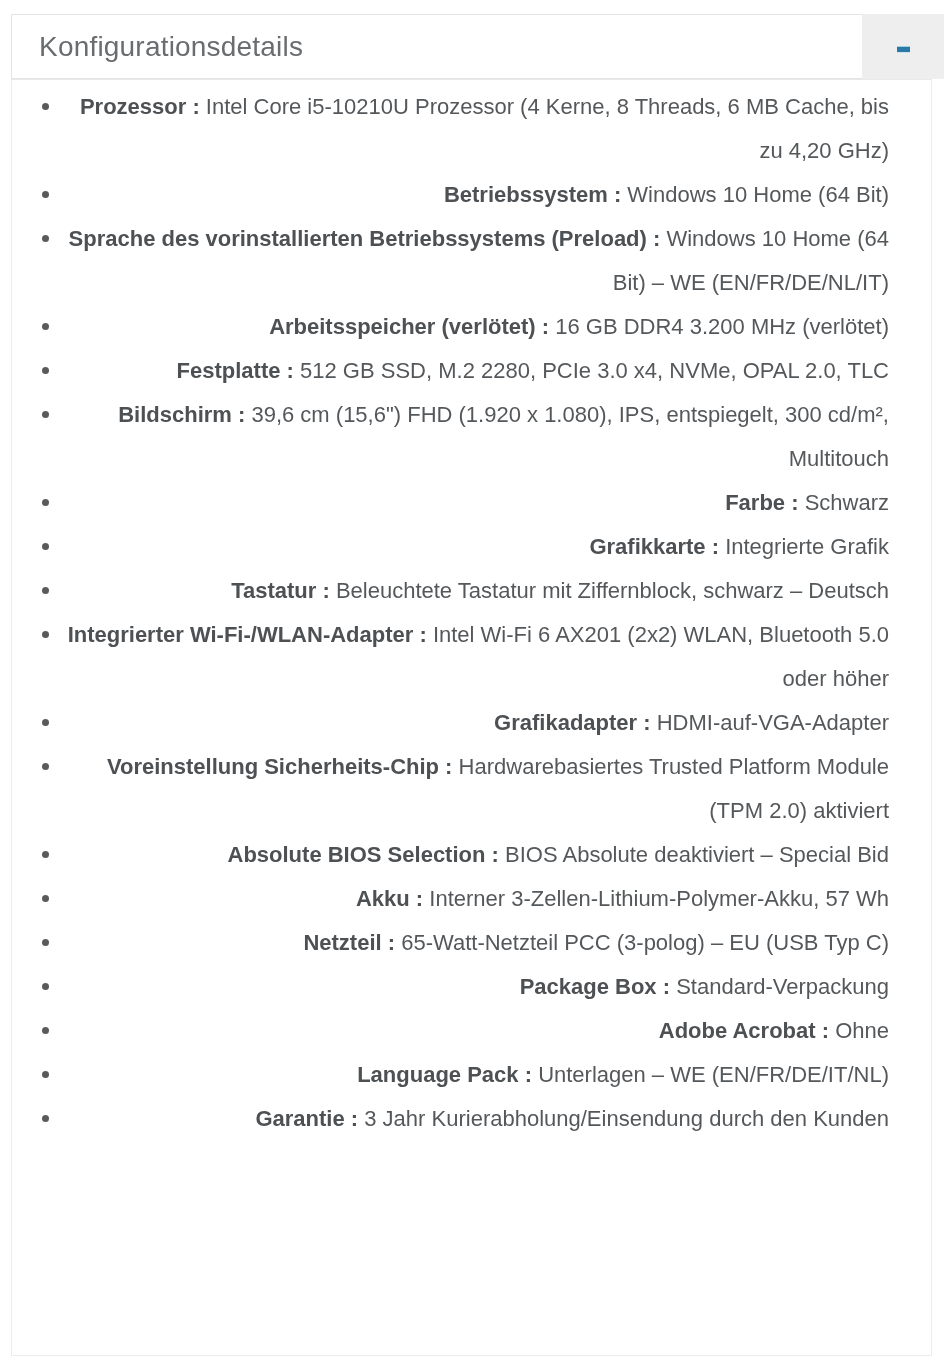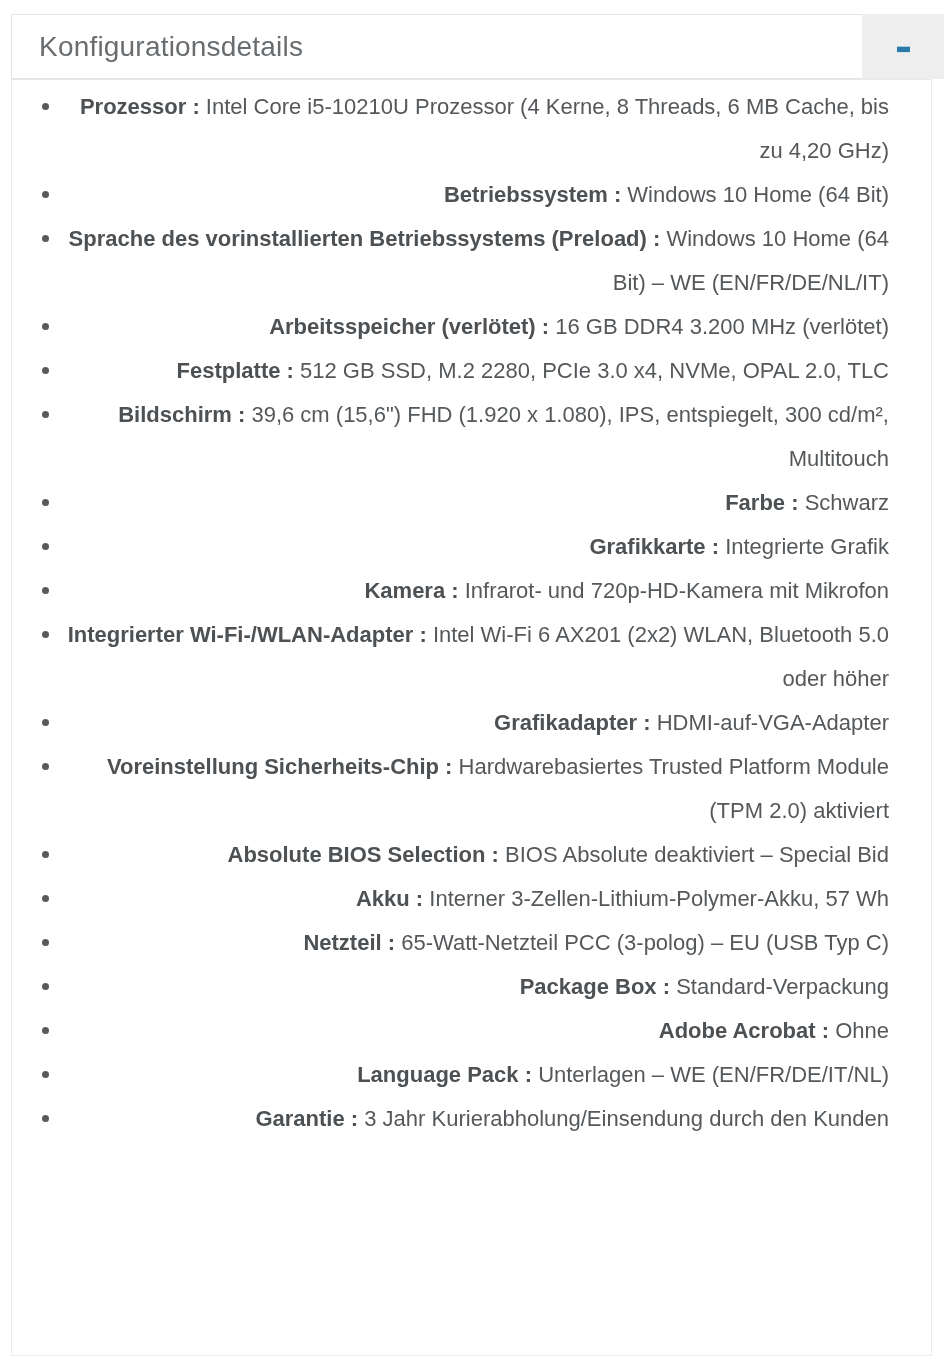--- a/index.html
+++ b/index.html
@@ -151,26 +151,26 @@
     <span class="spec-label">Farbe :</span>
     <span class="spec-value"> Schwarz</span>
   </li>
 
   <li class="spec-item">
     <span class="bullet"></span>
     <span class="spec-label">Grafikkarte :</span>
     <span class="spec-value"> Integrierte Grafik</span>
   </li>
 
-  <li class="spec-item">
-    <span class="bullet"></span>
-    <span class="spec-label">Kamera :</span>
-    <span class="spec-value"> Infrarot- und 720p-HD-Kamera mit Mikrofon</span>
-  </li>
-
+
+  <li class="spec-item">
+    <span class="bullet"></span>
+    <span class="spec-label">Tastatur :</span>
+    <span class="spec-value"> Beleuchtete Tastatur mit Ziffernblock, schwarz – Deutsch</span>
+  </li>
 
   <li class="spec-item">
     <span class="bullet"></span>
     <span class="spec-label">Integrierter Wi-Fi-/WLAN-Adapter :</span>
     <span class="spec-value"> Intel Wi-Fi 6 AX201 (2x2) WLAN, Bluetooth 5.0 oder höher</span>
   </li>
 
   <li class="spec-item">
     <span class="bullet"></span>
     <span class="spec-label">Grafikadapter :</span>

